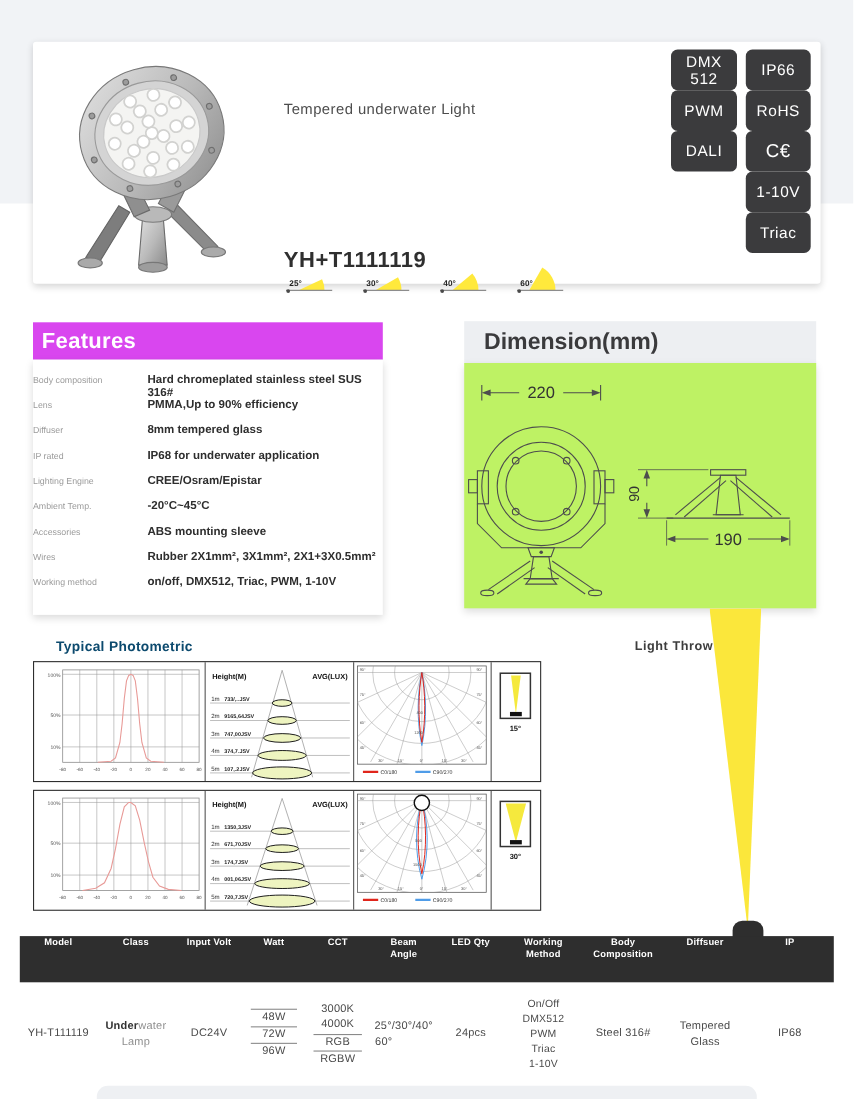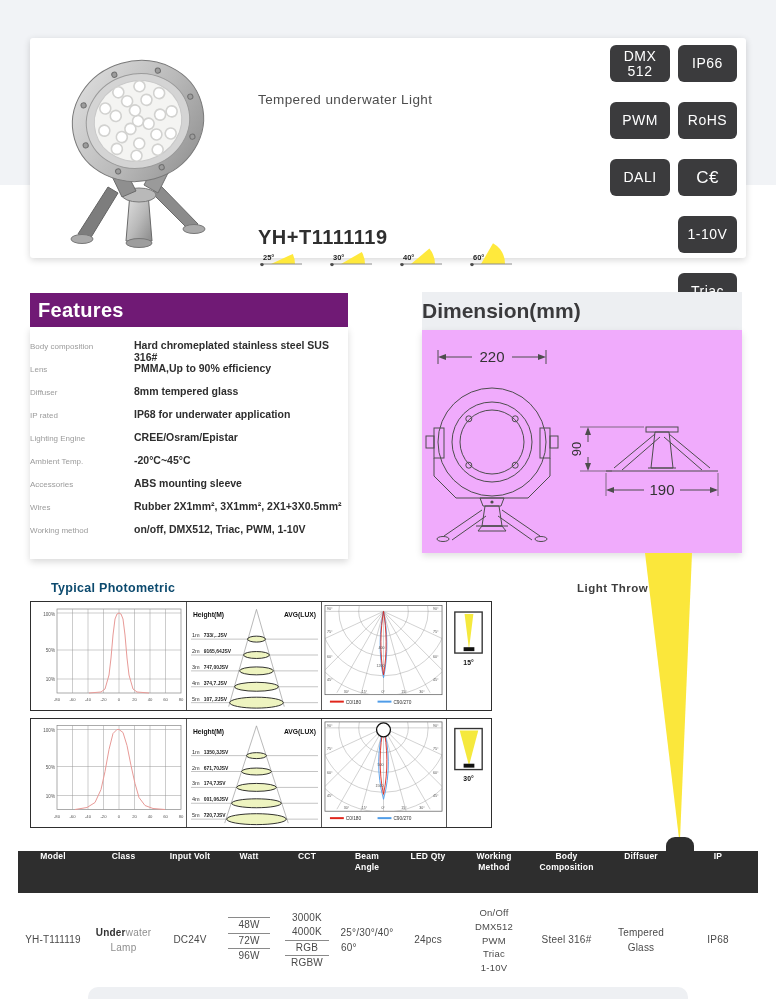--- a/index.html
+++ b/index.html
@@ -6,38 +6,38 @@
   #page{position:relative;width:776px;height:999px;background:#fff;overflow:hidden;
         font-family:"Liberation Sans",sans-serif;color:#333;}
   .abs{position:absolute;}
   #top-band{left:0;top:0;width:776px;height:185px;background:#f1f3f6;}
   .card{background:#fff;box-shadow:0 2px 7px rgba(0,0,0,.16);border-radius:3px;}
   #product-card{left:30px;top:38px;width:716px;height:220px;}
   #product-title{left:228px;top:54px;font-size:13.5px;letter-spacing:.4px;color:#4d4d4d;}
   #product-model{left:228px;top:188px;font-size:20px;font-weight:700;color:#2f2f2f;letter-spacing:.5px;}
   #beam-icon-row{left:228px;top:204px;display:flex;gap:24px;}
   .beam-wedge{width:46px;height:28px;}
-  .badge-col{display:flex;flex-direction:column;gap:20px;justify-content:flex-end;}
+  .badge-col{display:flex;flex-direction:column;gap:0;justify-content:flex-end;}
   #badge-col-left{left:580px;top:7px;width:60px;}
   #badge-col-right{left:648px;top:7px;width:59px;}
   .badge{height:37px;background:#3b3b3d;border-radius:6px;color:#fff;display:flex;
          align-items:center;justify-content:center;text-align:center;font-size:14px;
          font-weight:300;letter-spacing:.5px;line-height:1.05;padding:0 2px;box-sizing:border-box;}
   
-  #features-header{left:30px;top:293px;width:318px;height:34px;background:#701a75;}
+  #features-header{left:30px;top:293px;width:318px;height:34px;background:#d946ef;}
   #features-title{color:#fff;font-size:20px;font-weight:800;line-height:34px;padding-left:8px;letter-spacing:.3px;}
   #features-body{left:30px;top:327px;width:318px;height:232px;background:#fff;
                  box-shadow:0 3px 7px rgba(0,0,0,.15);padding-top:12px;box-sizing:border-box;}
   .f-row{display:flex;align-items:baseline;height:23px;}
   .f-label{width:72px;text-align:left;font-size:8px;color:#9b9b9b;flex:none;}
   .f-value{margin-left:8px;font-size:10.5px;font-weight:700;color:#2e2e2e;padding-left:24px;}
   
   #dim-header{left:422px;top:292px;width:320px;height:38px;background:#edeff2;}
-  #dim-title{font-size:21px;font-weight:800;color:#3a3a3c;line-height:38px;padding-left:0;}
-  #dim-body{left:422px;top:330px;width:320px;height:223px;background:#f0abfc;box-shadow:0 3px 7px rgba(0,0,0,.13);}
+  #dim-title{font-size:21px;font-weight:800;color:#3a3a3c;line-height:38px;padding-left:18px;}
+  #dim-body{left:422px;top:330px;width:320px;height:223px;background:#bef264;box-shadow:0 3px 7px rgba(0,0,0,.13);}
   
   #photo-title{left:31px;top:581px;font-size:12.5px;font-weight:700;color:#0c4a6e;letter-spacing:.3px;margin-left:20px;}
   #lightthrow-title{left:577px;top:582px;font-size:11.5px;font-weight:700;color:#3d3d3d;letter-spacing:.5px;}
   .photo-panel{left:30px;width:460px;height:108px;border:1px solid #2e2e2e;background:#fff;display:flex;}
   #photo-panel-1{top:601px;}
   #photo-panel-2{top:718px;}
   .sub{height:100%;box-sizing:border-box;}
   .sub+.sub{border-left:1px solid #555;}
   
   #light-beam{left:645px;top:553px;width:47px;height:292px;background:#fbe73b;

